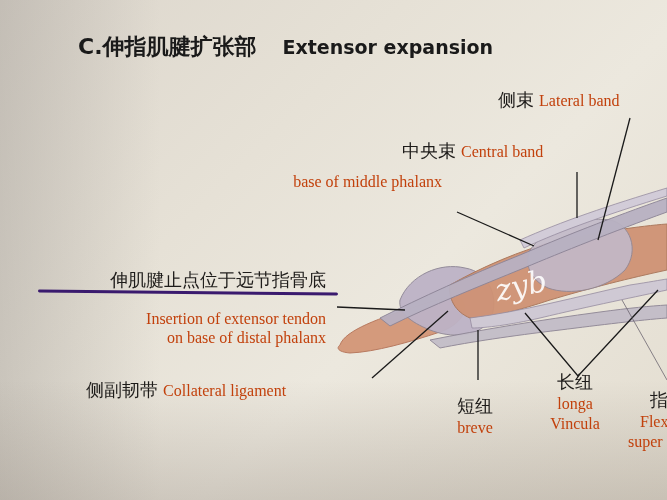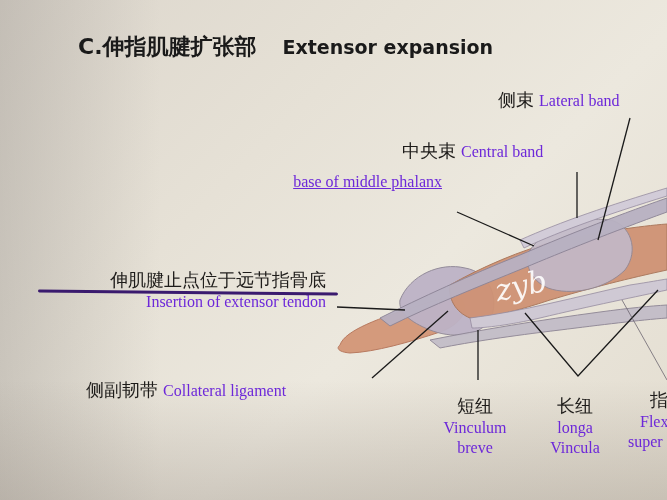--- a/index.html
+++ b/index.html
@@ -20,21 +20,21 @@
       pointer-events: none;
     }
     .title {
       position: absolute; left: 78px; top: 32px; white-space: nowrap;
       font-family: "DejaVu Sans", sans-serif; font-weight: bold; color: #1a1a1a; text-align: right;
     }
     .title .cn { font-size: 22px; letter-spacing: 0px; }
     .title .en { font-size: 19px; margin-left: 26px; }
     .label { position: absolute; white-space: nowrap; }
     .cn-label { font-family: "DejaVu Sans", sans-serif; font-size: 18px; color: #1e1c1a; }
-    .en-label { font-family: "Liberation Serif", serif; font-size: 16px; color: #6d28d9; }
+    .en-label { font-family: "Liberation Serif", serif; font-size: 16px; color: #c2410c; }
     .right { text-align: right; }
     .center { text-align: center; }
     .underline-mark {
       position: absolute; left: 38px; top: 291px; width: 300px; height: 3px;
       background: #3a1a6e; border-radius: 2px; transform: rotate(0.6deg);
     }
     svg.illus { position: absolute; left: 0; top: 0; }
     .watermark {
       position: absolute; left: 495px; top: 268px;
       font-family: "DejaVu Serif", serif; font-style: italic; font-size: 30px;
@@ -86,41 +86,41 @@
   <span class="cn-label">侧束</span>
   <span class="en-label">Lateral band</span>
 </div>
 
 <div class="label" style="left:402px; top:139px;">
   <span class="cn-label">中央束</span>
   <span class="en-label">Central band</span>
 </div>
 
 <div class="label right" style="left:148px; top:172px; width:294px;">
-  <div class="en-label" style="line-height:19px;text-decoration:underline;">base of middle phalanx</div>
+  <div class="en-label" style="line-height:19px;">base of middle phalanx</div>
 </div>
 
 <div class="label right" style="left:36px; top:268px; width:290px;">
   <div class="cn-label">伸肌腱止点位于远节指骨底</div>
-  <div class="en-label" style="line-height:19px;">Insertion of extensor tendon</div>
+  <div class="en-label" style="line-height:19px;margin-top:17px;">Insertion of extensor tendon</div>
+  <div class="en-label" style="line-height:19px;">on base of distal phalanx</div>
 </div>
 <div class="underline-mark"></div>
 
 <div class="label" style="left:86px; top:378px;">
   <span class="cn-label">侧副韧带</span>
   <span class="en-label">Collateral ligament</span>
 </div>
 
 <div class="label center" style="left:430px; top:383px; width:90px;margin-top:11px;">
   <div class="cn-label">短纽</div>
-  <div class="en-label" style="line-height:20px;">Vinculum</div>
   <div class="en-label" style="line-height:20px;">breve</div>
 </div>
 
-<div class="label center" style="left:535px; top:394px; width:80px;">
+<div class="label center" style="left:535px; top:370px; width:80px;">
   <div class="cn-label">长纽</div>
   <div class="en-label" style="line-height:20px;">longa</div>
   <div class="en-label" style="line-height:20px;">Vincula</div>
 </div>
 
 <div class="label" style="left:628px; top:388px;">
   <div class="cn-label" style="padding-left:22px;">指</div>
   <div class="en-label" style="line-height:20px; padding-left:12px;text-align:center;">Flex</div>
   <div class="en-label" style="line-height:20px;">super</div>
 </div>

